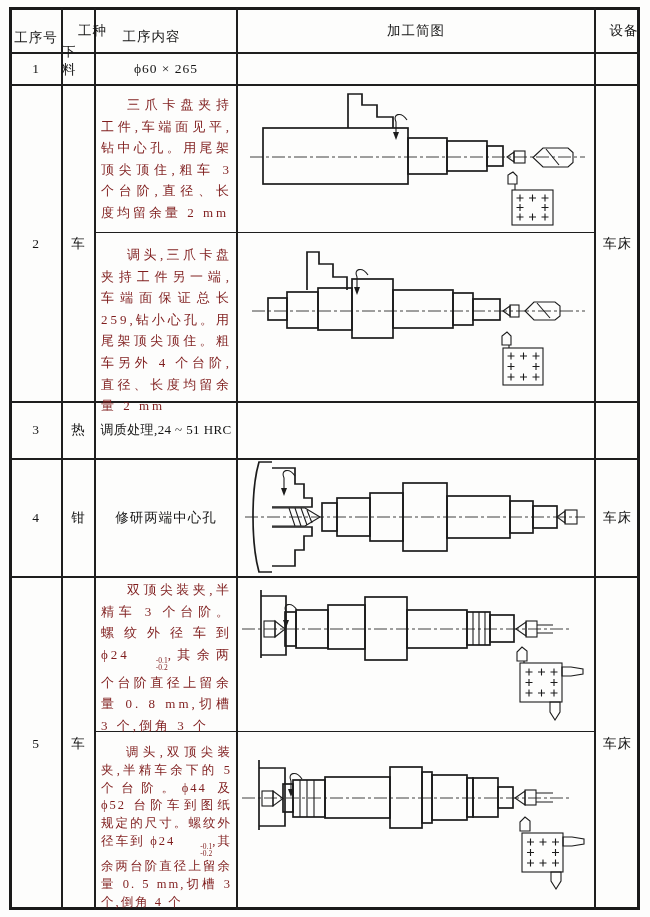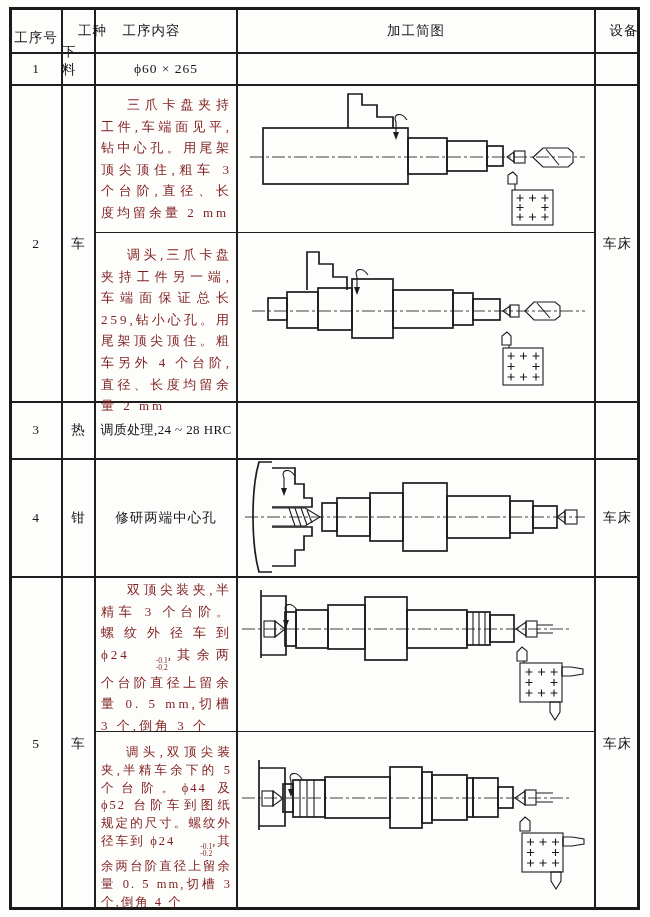--- a/index.html
+++ b/index.html
@@ -37,52 +37,52 @@
   <div class="ln" style="left:10px;top:576px;width:630px;height:1.5px"></div>
   <div class="ln" style="left:95px;top:232px;width:500px;height:1.4px"></div>
   <div class="ln" style="left:95px;top:731px;width:500px;height:1.4px"></div>
   <div class="ln" style="left:61px;top:8px;width:1.5px;height:902px"></div>
   <div class="ln" style="left:94px;top:8px;width:1.5px;height:902px"></div>
   <div class="ln" style="left:236px;top:8px;width:1.5px;height:902px"></div>
   <div class="ln" style="left:594px;top:8px;width:1.5px;height:902px"></div>
 
   <div class="cell" style="left:10px;top:8px;width:52px;height:60px">工序号</div>
   <div class="cell" style="left:76px;top:8px;width:33px;height:45px">工种</div>
-  <div class="cell" style="left:95px;top:8px;width:113px;height:45px">工序内容</div>
+  <div class="cell" style="left:95px;top:14px;width:113px;height:45px">工序内容</div>
   <div class="cell" style="left:237px;top:8px;width:358px;height:45px">加工简图</div>
   <div class="cell" style="left:595px;top:8px;width:58px;height:45px">设备</div>
 
   <div class="cell" style="left:10px;top:53px;width:52px;height:32px">1</div>
   <div class="cell" style="left:62px;top:45px;width:26px;height:32px">下料</div>
   <div class="cell" style="left:95px;top:53px;width:142px;height:32px">ϕ60 × 265</div>
 
   <div class="cell" style="left:10px;top:85px;width:52px;height:317px">2</div>
   <div class="cell" style="left:62px;top:85px;width:33px;height:317px">车</div>
   <div class="cell" style="left:595px;top:85px;width:45px;height:317px">车床</div>
   <div class="cell para" style="left:95px;top:85px;width:142px;height:147px">三爪卡盘夹持工件,车端面见平,钻中心孔。用尾架顶尖顶住,粗车 3 个台阶,直径、长度均留余量 2 mm</div>
   <div class="cell para pt12" style="left:95px;top:233px;width:142px;height:168px">调头,三爪卡盘夹持工件另一端,车端面保证总长 259,钻小心孔。用尾架顶尖顶住。粗车另外 4 个台阶,直径、长度均留余量 2 mm</div>
 
   <div class="cell" style="left:10px;top:402px;width:52px;height:56px">3</div>
   <div class="cell" style="left:62px;top:402px;width:33px;height:56px">热</div>
-  <div class="cell nowrap" style="left:95px;top:402px;width:142px;height:56px">调质处理,24 ~ 28 HRC</div>
+  <div class="cell nowrap" style="left:95px;top:402px;width:142px;height:56px">调质处理,24 ~ 51 HRC</div>
 
   <div class="cell" style="left:10px;top:459px;width:52px;height:117px">4</div>
   <div class="cell" style="left:62px;top:459px;width:33px;height:117px">钳</div>
   <div class="cell" style="left:95px;top:459px;width:142px;height:117px">修研两端中心孔</div>
   <div class="cell" style="left:595px;top:459px;width:45px;height:117px">车床</div>
 
   <div class="cell" style="left:10px;top:577px;width:52px;height:333px">5</div>
   <div class="cell" style="left:62px;top:577px;width:33px;height:333px">车</div>
   <div class="cell" style="left:595px;top:577px;width:45px;height:333px">车床</div>
 
   <div class="cell para pt14" style="left:95px;top:577px;width:142px;height:154px">
     <span>双顶尖装夹,半精车 3 个台阶。螺纹外径车到 ϕ24</span><span class="tol">
         <span>-0.1</span>
         <span>-0.2</span>
-      </span><span>,其余两个台阶直径上留余量 0. 5 mm,切槽 3 个,倒角 3 个</span>
+      </span><span>,其余两个台阶直径上留余量 0. 8 mm,切槽 3 个,倒角 3 个</span>
   </div>
   <div class="cell para tight" style="left:95px;top:732px;width:142px;height:178px">
     <span>调头,双顶尖装夹,半精车余下的 5 个台阶。ϕ44 及 ϕ52 台阶车到图纸规定的尺寸。螺纹外径车到 ϕ24</span><span class="tol">
         <span>-0.1</span>
         <span>-0.2</span>
       </span><span>,其余两台阶直径上留余量 0. 5 mm,切槽 3 个,倒角 4 个</span>
   </div>
 
   <svg class="sk" style="left:237px;top:85px" width="358" height="147" viewBox="0 0 358 147">
     <line class="cl" x1="13" y1="72" x2="348" y2="72"></line>

